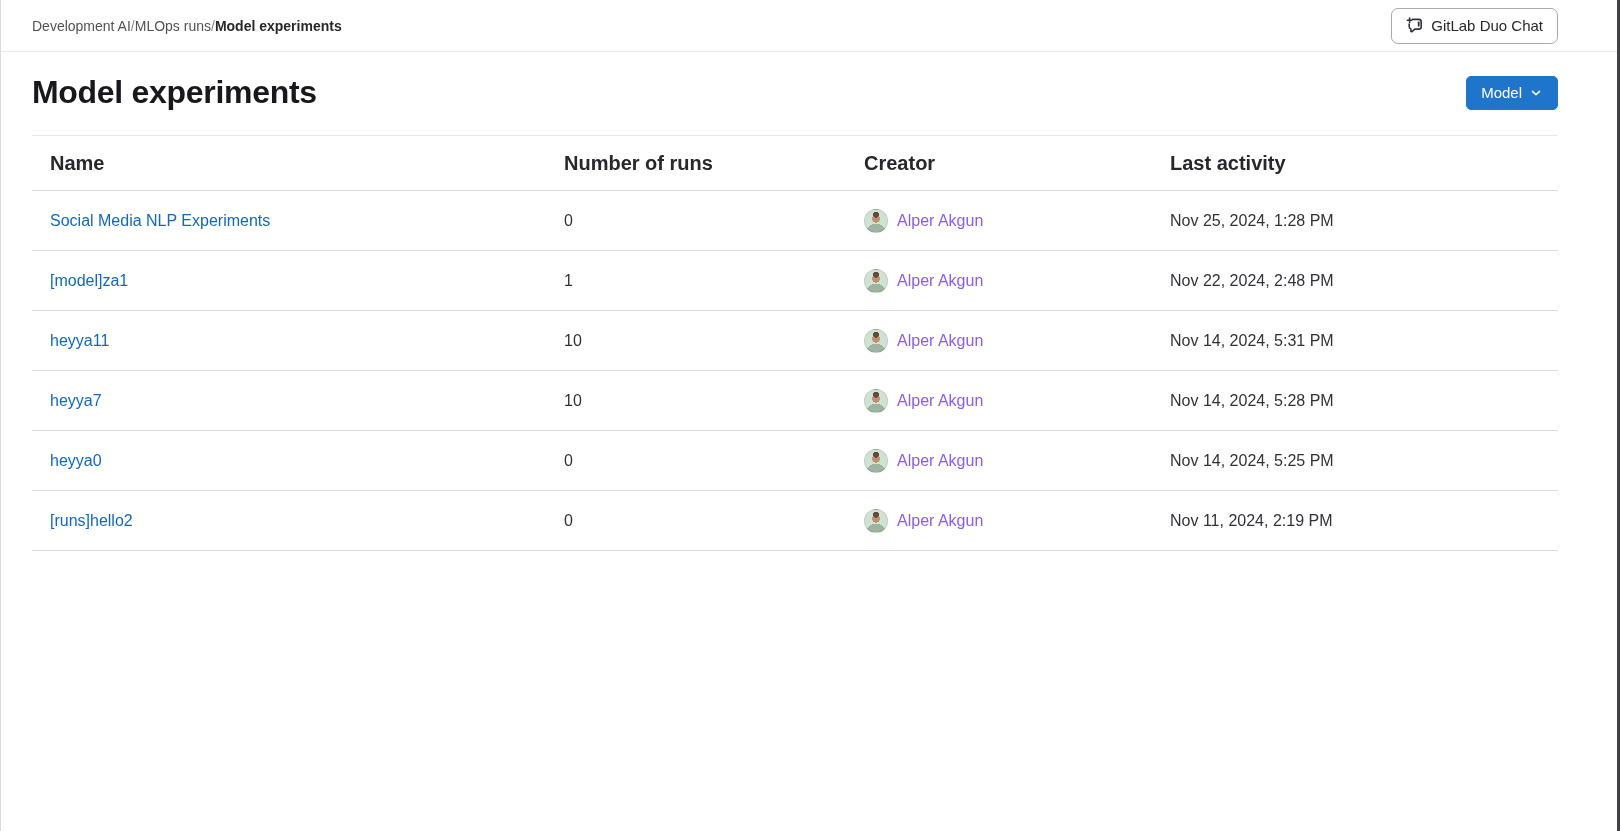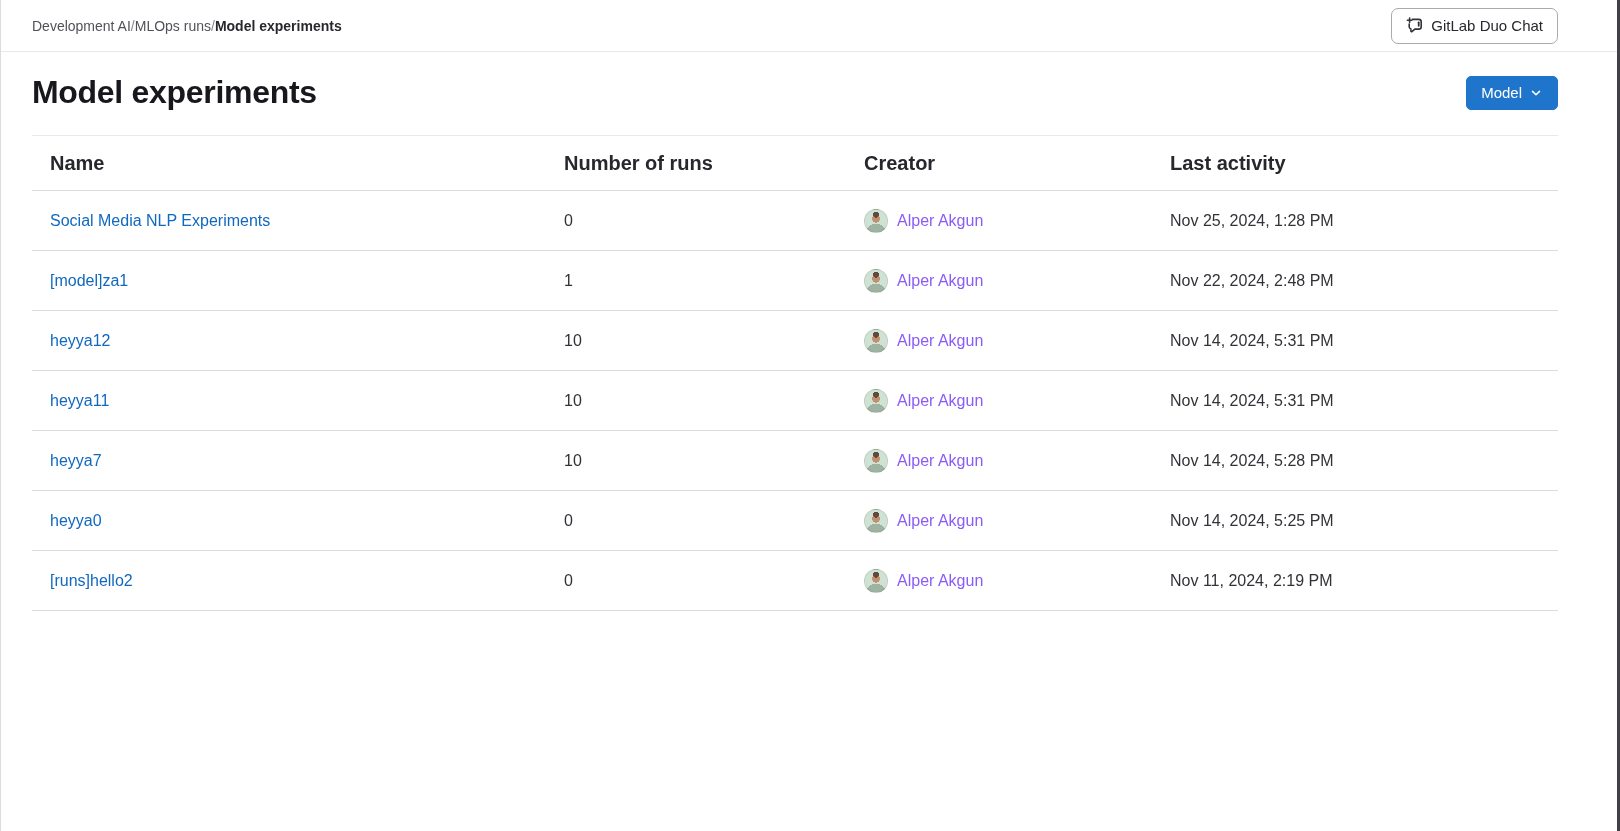--- a/index.html
+++ b/index.html
@@ -167,31 +167,20 @@
     <td><span class="runs-val">1</span></td>
     <td>
       <div class="creator-cell">
         <span class="avatar"></span>
         <span>Alper Akgun</span>
       </div>
     </td>
     <td><span class="activity-val">Nov 22, 2024, 2:48 PM</span></td>
   </tr>
 
-  <tr>
-    <td><a class="exp-link">heyya12</a></td>
-    <td><span class="runs-val">10</span></td>
-    <td>
-      <div class="creator-cell">
-        <span class="avatar"></span>
-        <span>Alper Akgun</span>
-      </div>
-    </td>
-    <td><span class="activity-val">Nov 14, 2024, 5:31 PM</span></td>
-  </tr>
 
   <tr>
     <td><a class="exp-link">heyya11</a></td>
     <td><span class="runs-val">10</span></td>
     <td>
       <div class="creator-cell">
         <span class="avatar"></span>
         <span>Alper Akgun</span>
       </div>
     </td>

